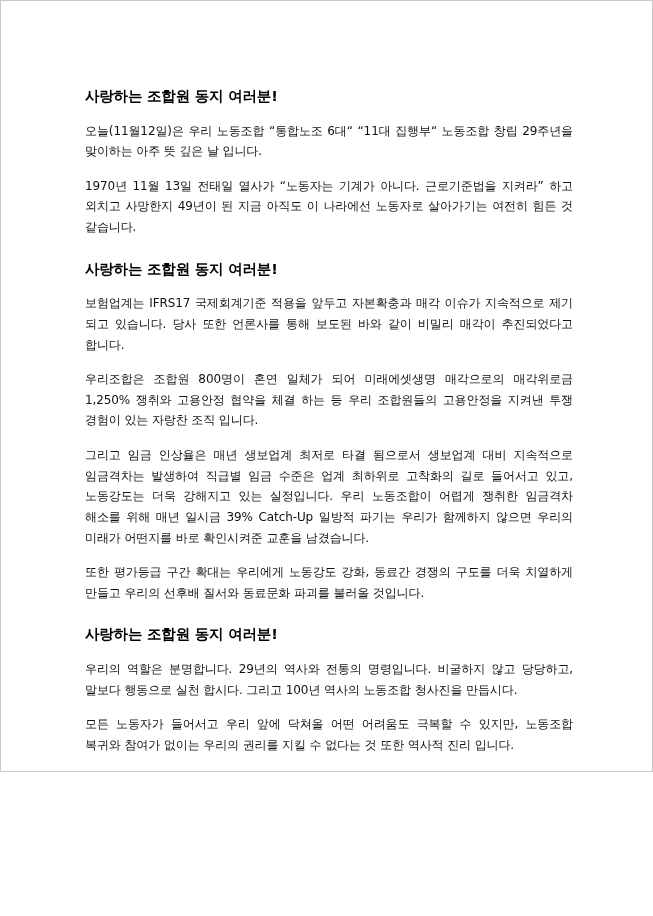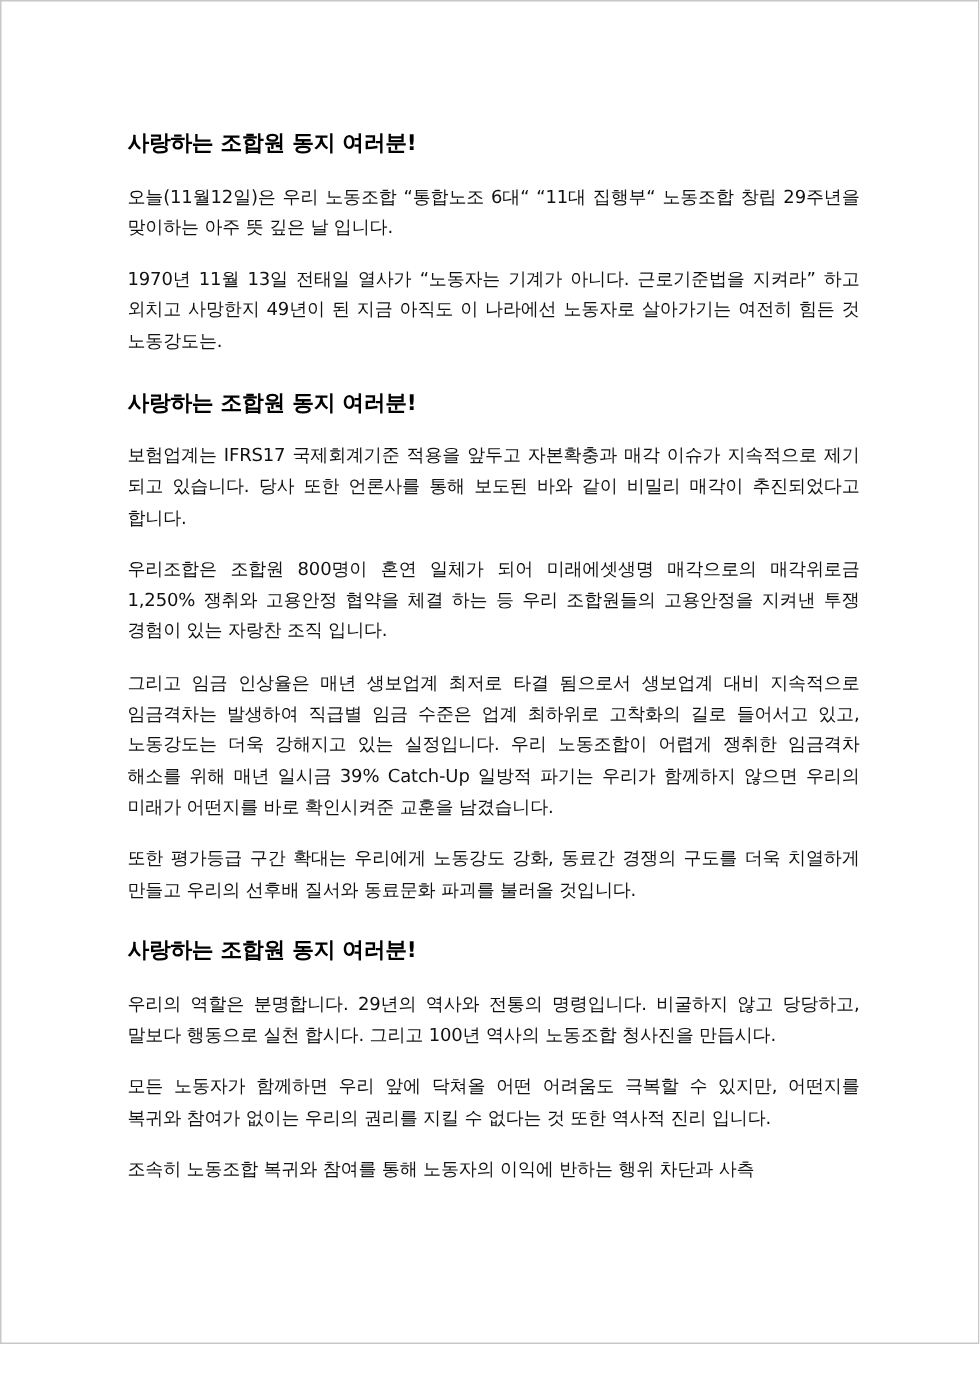--- a/index.html
+++ b/index.html
@@ -8,21 +8,21 @@
   }
   body {
     width: 653px;
     height: 916px;
     background: #ffffff;
     font-family: "DejaVu Sans", "Liberation Sans", sans-serif;
   }
   .page {
     position: relative;
     width: 653px;
-    height: 896px;
+    height: 772px;
     box-sizing: border-box;
     background: #ffffff;
     border: 1px solid #c8c8c8;
     overflow: hidden;
   }
   .doc-body {
     position: absolute;
     left: 84px;
     top: 86px;
     width: 488px;
@@ -54,29 +54,29 @@
 </style>
 </head>
 <body>
 
 <div class="page">
   <div class="doc-body">
 
     <h2 class="heading">사랑하는 조합원 동지 여러분!</h2>
 
     <p class="para">오늘(11월12일)은 우리 노동조합 “통합노조 6대“ “11대 집행부“ 노동조합 창립 29주년을 맞이하는 아주 뜻 깊은 날 입니다.</p>
-    <p class="para">1970년 11월 13일 전태일 열사가 “노동자는 기계가 아니다. 근로기준법을 지켜라” 하고 외치고 사망한지 49년이 된 지금 아직도 이 나라에선 노동자로 살아가기는 여전히 힘든 것 노동강도는.</p>
+    <p class="para">1970년 11월 13일 전태일 열사가 “노동자는 기계가 아니다. 근로기준법을 지켜라” 하고 외치고 사망한지 49년이 된 지금 아직도 이 나라에선 노동자로 살아가기는 여전히 힘든 것 같습니다.</p>
 
     <h2 class="heading spaced">사랑하는 조합원 동지 여러분!</h2>
 
     <p class="para">보험업계는 IFRS17 국제회계기준 적용을 앞두고 자본확충과 매각 이슈가 지속적으로 제기 되고 있습니다. 당사 또한 언론사를 통해 보도된 바와 같이 비밀리 매각이 추진되었다고 합니다.</p>
     <p class="para">우리조합은 조합원 800명이 혼연 일체가 되어 미래에셋생명 매각으로의 매각위로금 1,250% 쟁취와 고용안정 협약을 체결 하는 등 우리 조합원들의 고용안정을 지켜낸 투쟁 경험이 있는 자랑찬 조직 입니다.</p>
     <p class="para">그리고 임금 인상율은 매년 생보업계 최저로 타결 됨으로서 생보업계 대비 지속적으로 임금격차는 발생하여 직급별 임금 수준은 업계 최하위로 고착화의 길로 들어서고 있고, 노동강도는 더욱 강해지고 있는 실정입니다. 우리 노동조합이 어렵게 쟁취한 임금격차 해소를 위해 매년 일시금 39% Catch-Up 일방적 파기는 우리가 함께하지 않으면 우리의 미래가 어떤지를 바로 확인시켜준 교훈을 남겼습니다.</p>
     <p class="para">또한 평가등급 구간 확대는 우리에게 노동강도 강화, 동료간 경쟁의 구도를 더욱 치열하게 만들고 우리의 선후배 질서와 동료문화 파괴를 불러올 것입니다.</p>
 
     <h2 class="heading spaced">사랑하는 조합원 동지 여러분!</h2>
 
     <p class="para">우리의 역할은 분명합니다. 29년의 역사와 전통의 명령입니다. 비굴하지 않고 당당하고, 말보다 행동으로 실천 합시다. 그리고 100년 역사의 노동조합 청사진을 만듭시다.</p>
-    <p class="para">모든 노동자가 함께하면 우리 앞에 닥쳐올 어떤 어려움도 극복할 수 있지만, 어떤지를 복귀와 참여가 없이는 우리의 권리를 지킬 수 없다는 것 또한 역사적 진리 입니다.</p>
+    <p class="para">모든 노동자가 들어서고 우리 앞에 닥쳐올 어떤 어려움도 극복할 수 있지만, 노동조합 복귀와 참여가 없이는 우리의 권리를 지킬 수 없다는 것 또한 역사적 진리 입니다.</p>
     <p class="para">조속히 노동조합 복귀와 참여를 통해 노동자의 이익에 반하는 행위 차단과 사측</p>
 
   </div>
 </div>
 
 </body></html>

